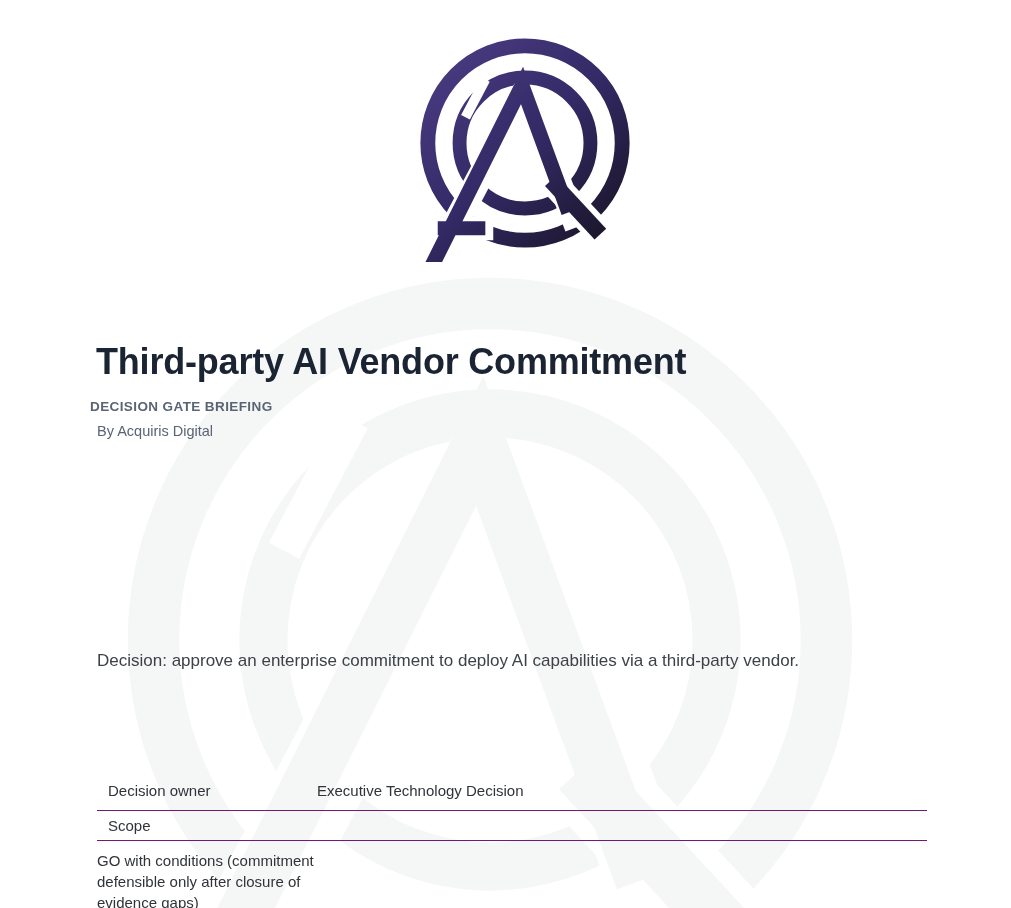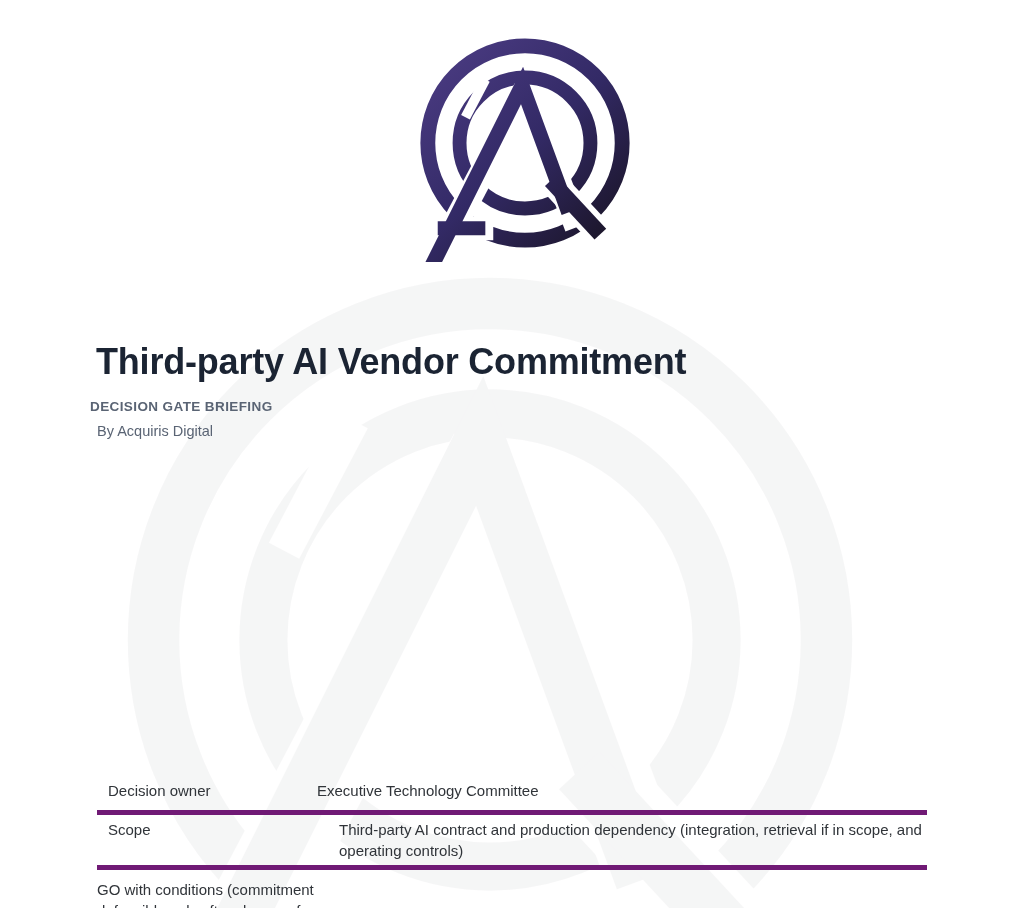--- a/index.html
+++ b/index.html
@@ -55,21 +55,21 @@
   
   .details{
     position:absolute;left:97px;top:770px;
     width:830px;
     font-size:15px;line-height:21px;
     color:#303439;
   }
   .details .row{
     display:grid;
     grid-template-columns:220px 1fr;
-    border-bottom:5px solid #701a75;
+    border-bottom:1px solid #701a75;
   }
   .details .row.r1{padding:10px 0 9px;}
   .details .row.r2{padding:4px 0 4px;gap:22px;}
   .details .row.r3{padding:9px 0 10px;}
   .details .cell-label{padding-left:11px;}
 </style>
 </head>
 <body>
 
 <div class="page">
@@ -105,28 +105,28 @@
   </svg>
 
   <svg class="logo" viewBox="0 0 240 240">
     <use href="#logoShape" stroke="url(#lg)"></use>
   </svg>
 
   <h1 class="title">Third-party AI Vendor Commitment</h1>
   <div class="subtitle">DECISION GATE BRIEFING</div>
   <div class="byline">By Acquiris Digital</div>
 
+  <p class="decision">Decision: approve an enterprise commitment to deploy AI capabilities via a third-party vendor.</p>
 
   <div class="details">
     <div class="row r1">
       <div class="cell-label">Decision owner</div>
-      <div class="cell-value">Executive Technology Committee</div>
+      <div class="cell-value">Executive Technology Decision</div>
     </div>
     <div class="row r2">
       <div class="cell-label">Scope</div>
-      <div class="cell-value">Third-party AI contract and production dependency (integration, retrieval if in scope, and operating controls)</div>
     </div>
     <div class="row r3">
       <div class="cell-value">GO with conditions (commitment defensible only after closure of evidence gaps)</div>
     </div>
   </div>
 
 </div>
 
 </body></html>

